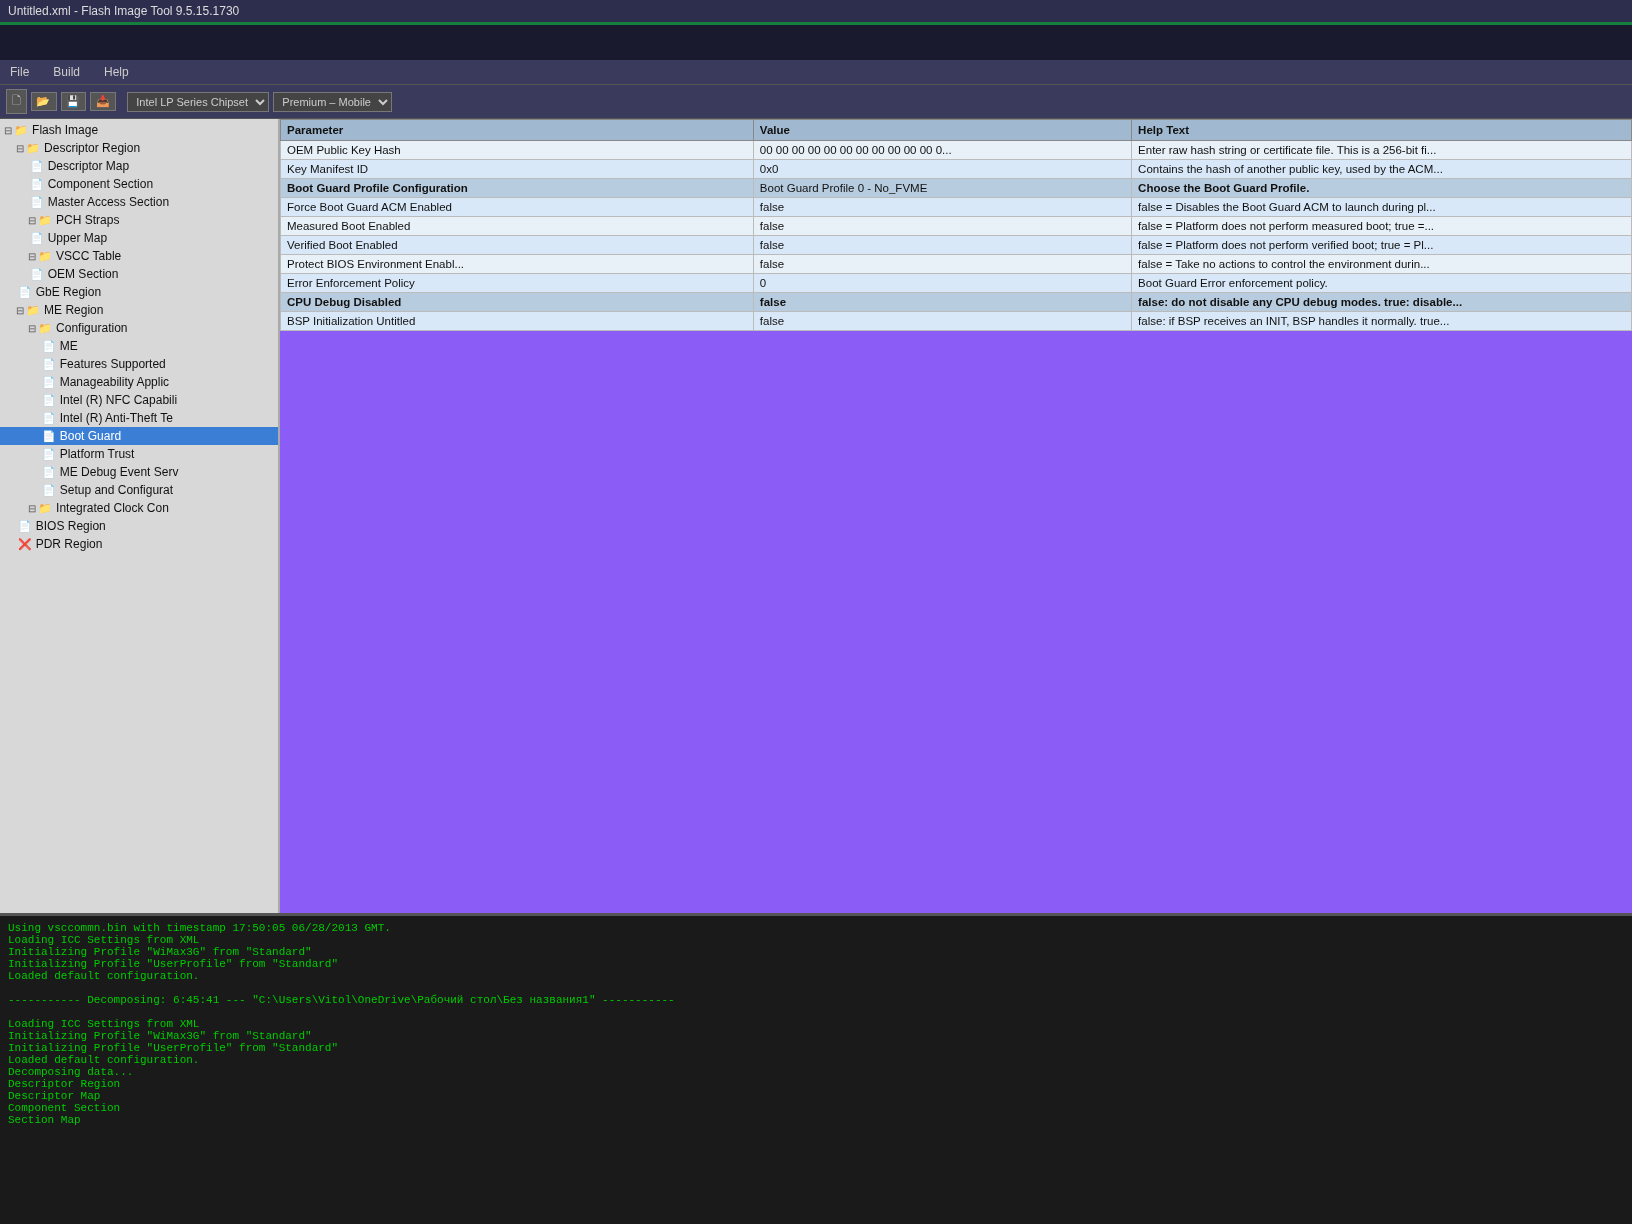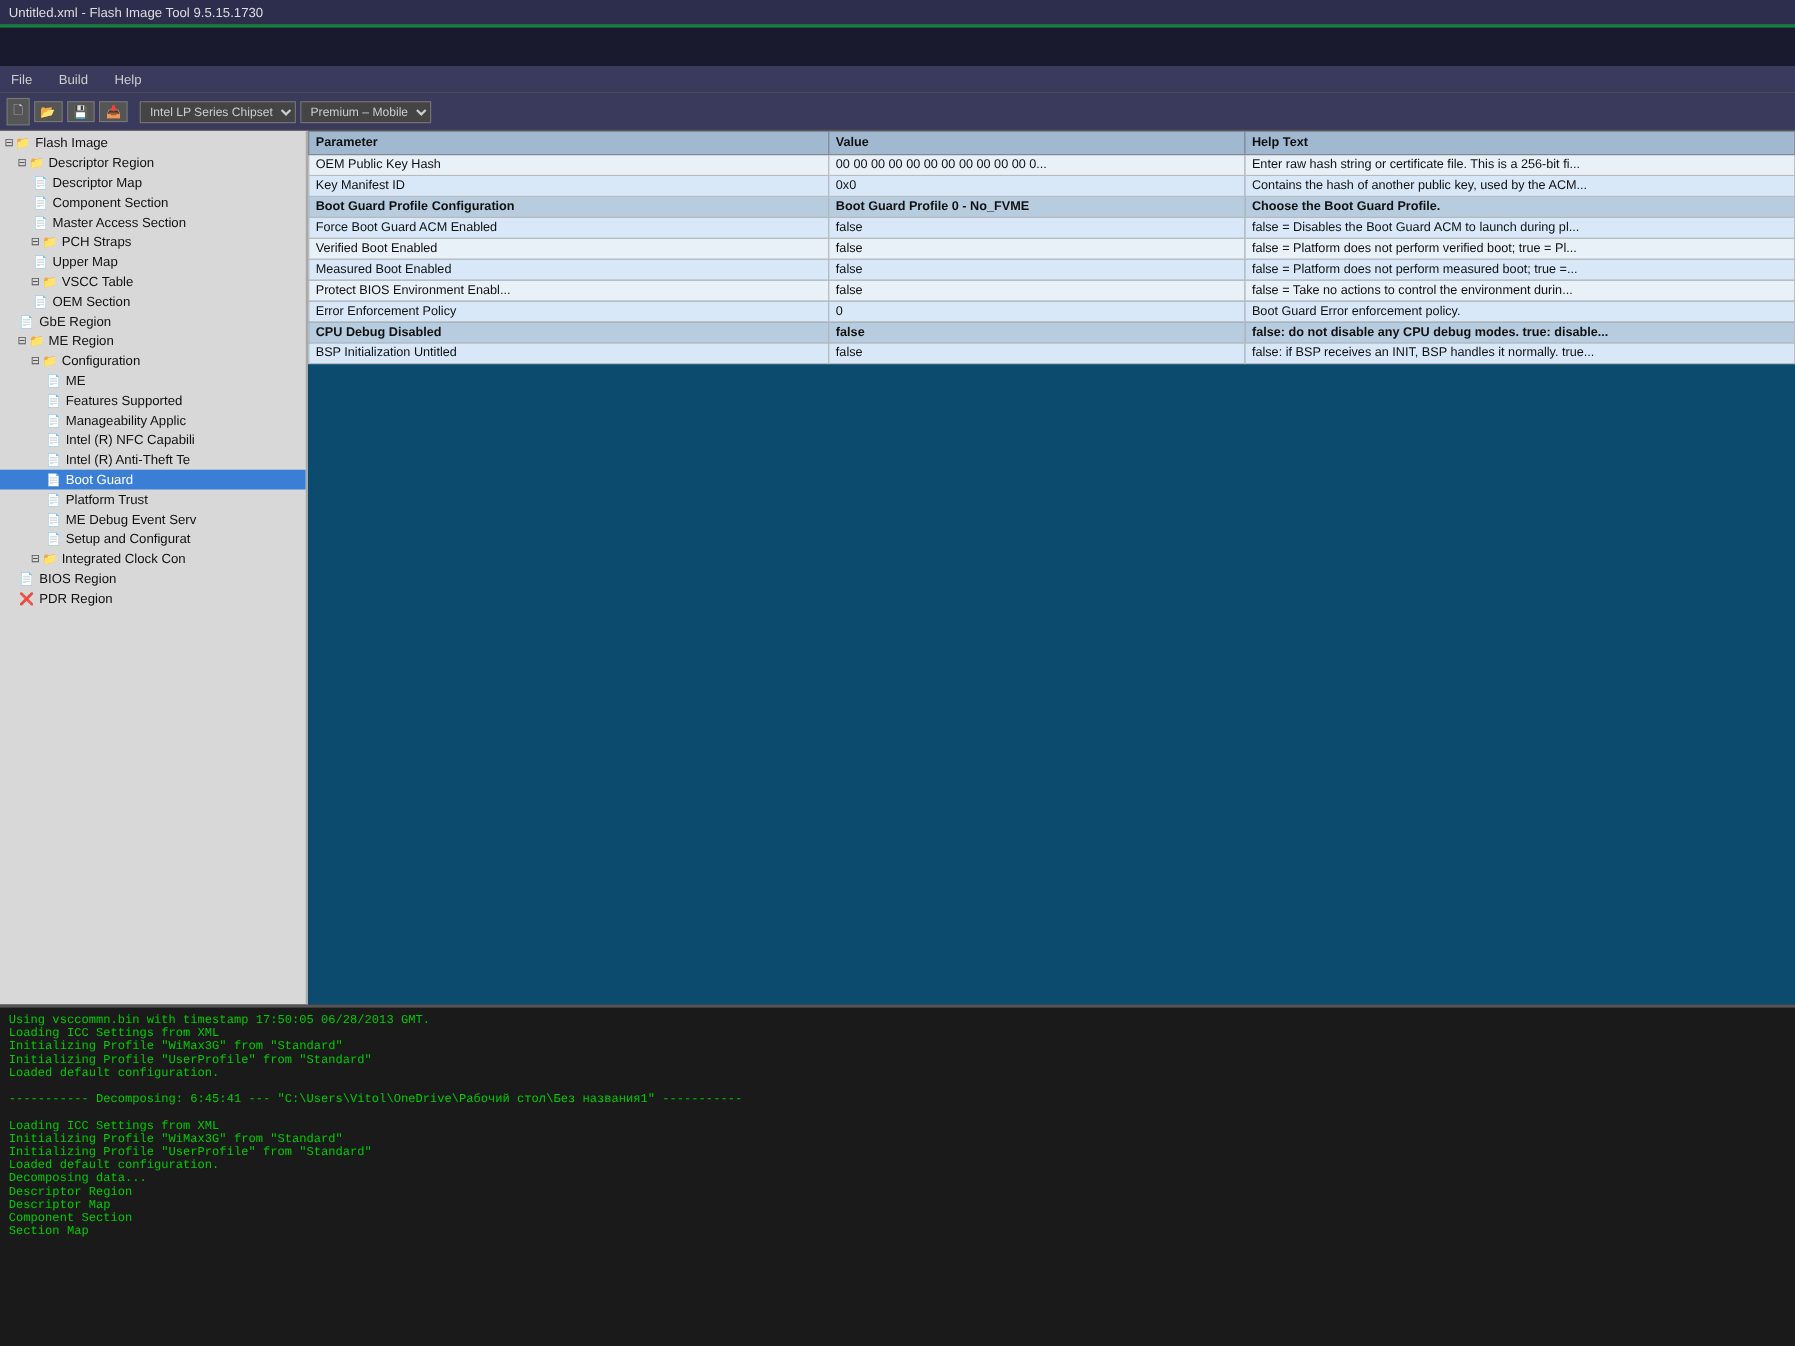--- a/index.html
+++ b/index.html
@@ -86,21 +86,21 @@
     .tree-item.selected { background: #3a7fd5; color: #fff; }
     .tree-indent-0 { padding-left: 4px; }
     .tree-indent-1 { padding-left: 16px; }
     .tree-indent-2 { padding-left: 28px; }
     .tree-indent-3 { padding-left: 40px; }
     .folder-icon { margin-right: 4px; font-size: 11px; }
     .expand-icon { margin-right: 2px; font-size: 10px; color: #555; }
     
     #right-panel {
       flex: 1;
-      background: #0c4a6e;
+      background: #8b5cf6;
       overflow-y: auto;
     }
     table.params-table {
       width: 100%;
       border-collapse: collapse;
       font-size: 11.5px;
     }
     table.params-table th {
       background: #a0b8d0;
       border: 1px solid #888;
@@ -304,37 +304,37 @@
             <td>00 00 00 00 00 00 00 00 00 00 00 0...</td>
             <td>Enter raw hash string or certificate file. This is a 256-bit fi...</td>
           </tr>
           <tr>
             <td>Key Manifest ID</td>
             <td>0x0</td>
             <td>Contains the hash of another public key, used by the ACM...</td>
           </tr>
           <tr class="section-header">
             <td>Boot Guard Profile Configuration</td>
-            <td style="background: rgb(184, 208, 232); font-weight: bold;">Boot Guard Profile 0 - No_FVME</td>
+            <td style="background: rgb(184, 208, 232); font-weight: normal;">Boot Guard Profile 0 - No_FVME</td>
             <td>Choose the Boot Guard Profile.</td>
           </tr>
           <tr>
             <td>Force Boot Guard ACM Enabled</td>
             <td>false</td>
             <td>false = Disables the Boot Guard ACM to launch during pl...</td>
           </tr>
           <tr>
+            <td>Measured Boot Enabled</td>
+            <td>false</td>
+            <td>false = Platform does not perform measured boot; true =...</td>
+          </tr>
+          <tr>
             <td>Verified Boot Enabled</td>
             <td>false</td>
             <td>false = Platform does not perform verified boot; true = Pl...</td>
-          </tr>
-          <tr>
-            <td>Measured Boot Enabled</td>
-            <td>false</td>
-            <td>false = Platform does not perform measured boot; true =...</td>
           </tr>
           <tr>
             <td>Protect BIOS Environment Enabl...</td>
             <td>false</td>
             <td>false = Take no actions to control the environment durin...</td>
           </tr>
           <tr>
             <td>Error Enforcement Policy</td>
             <td>0</td>
             <td>Boot Guard Error enforcement policy.</td>

